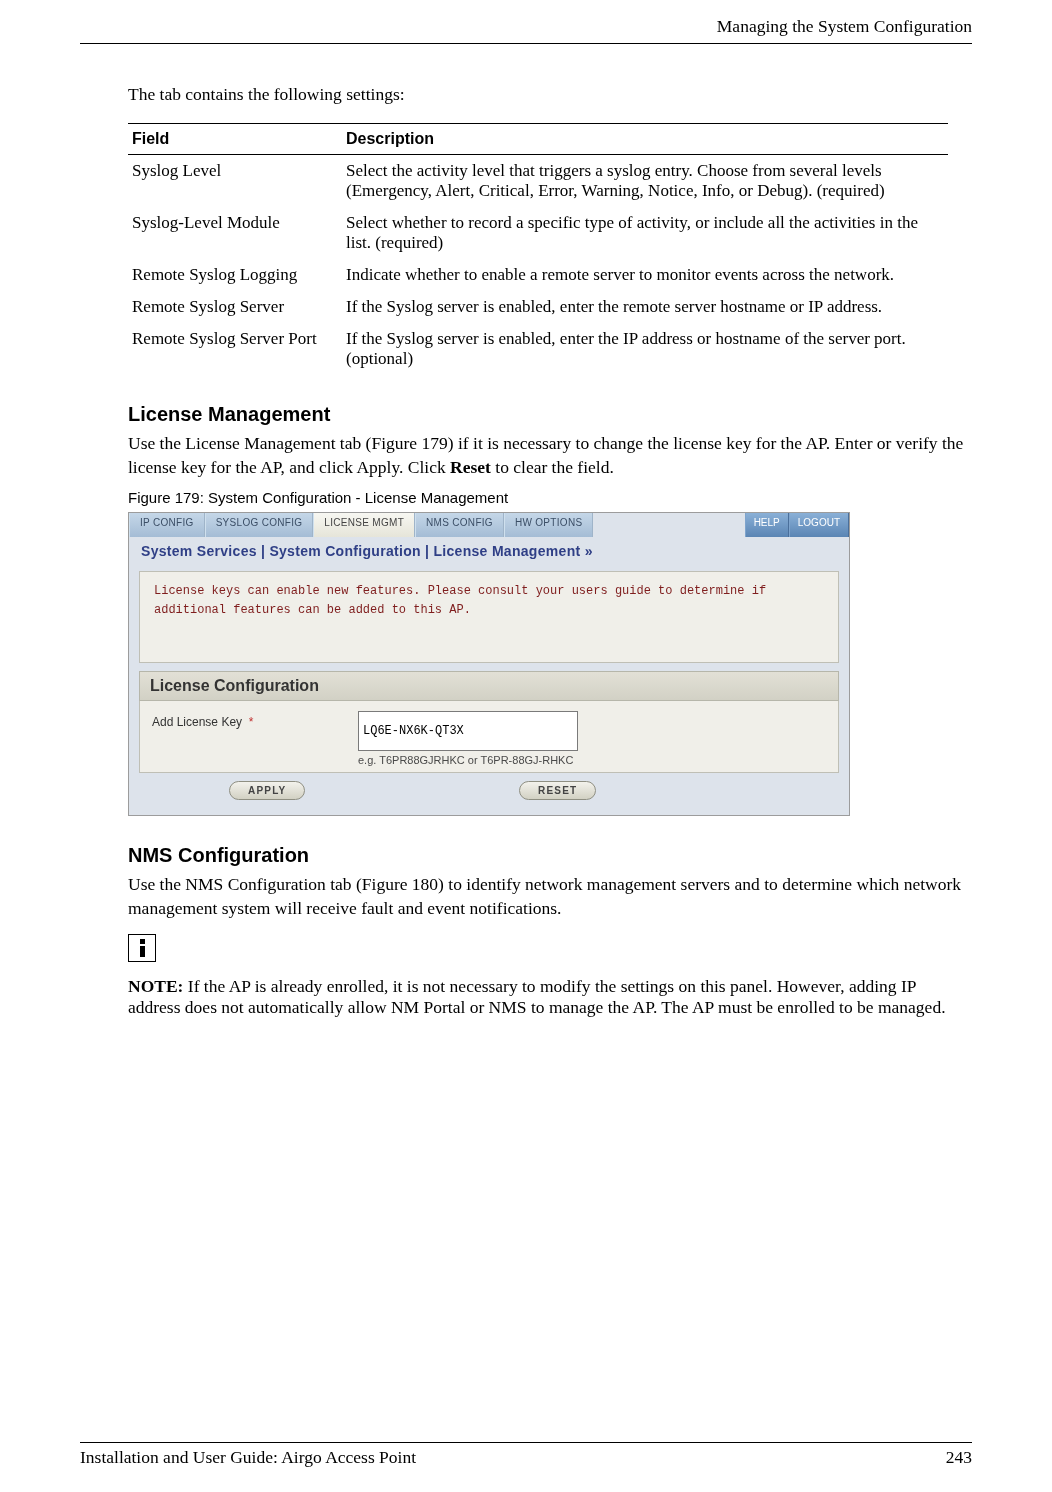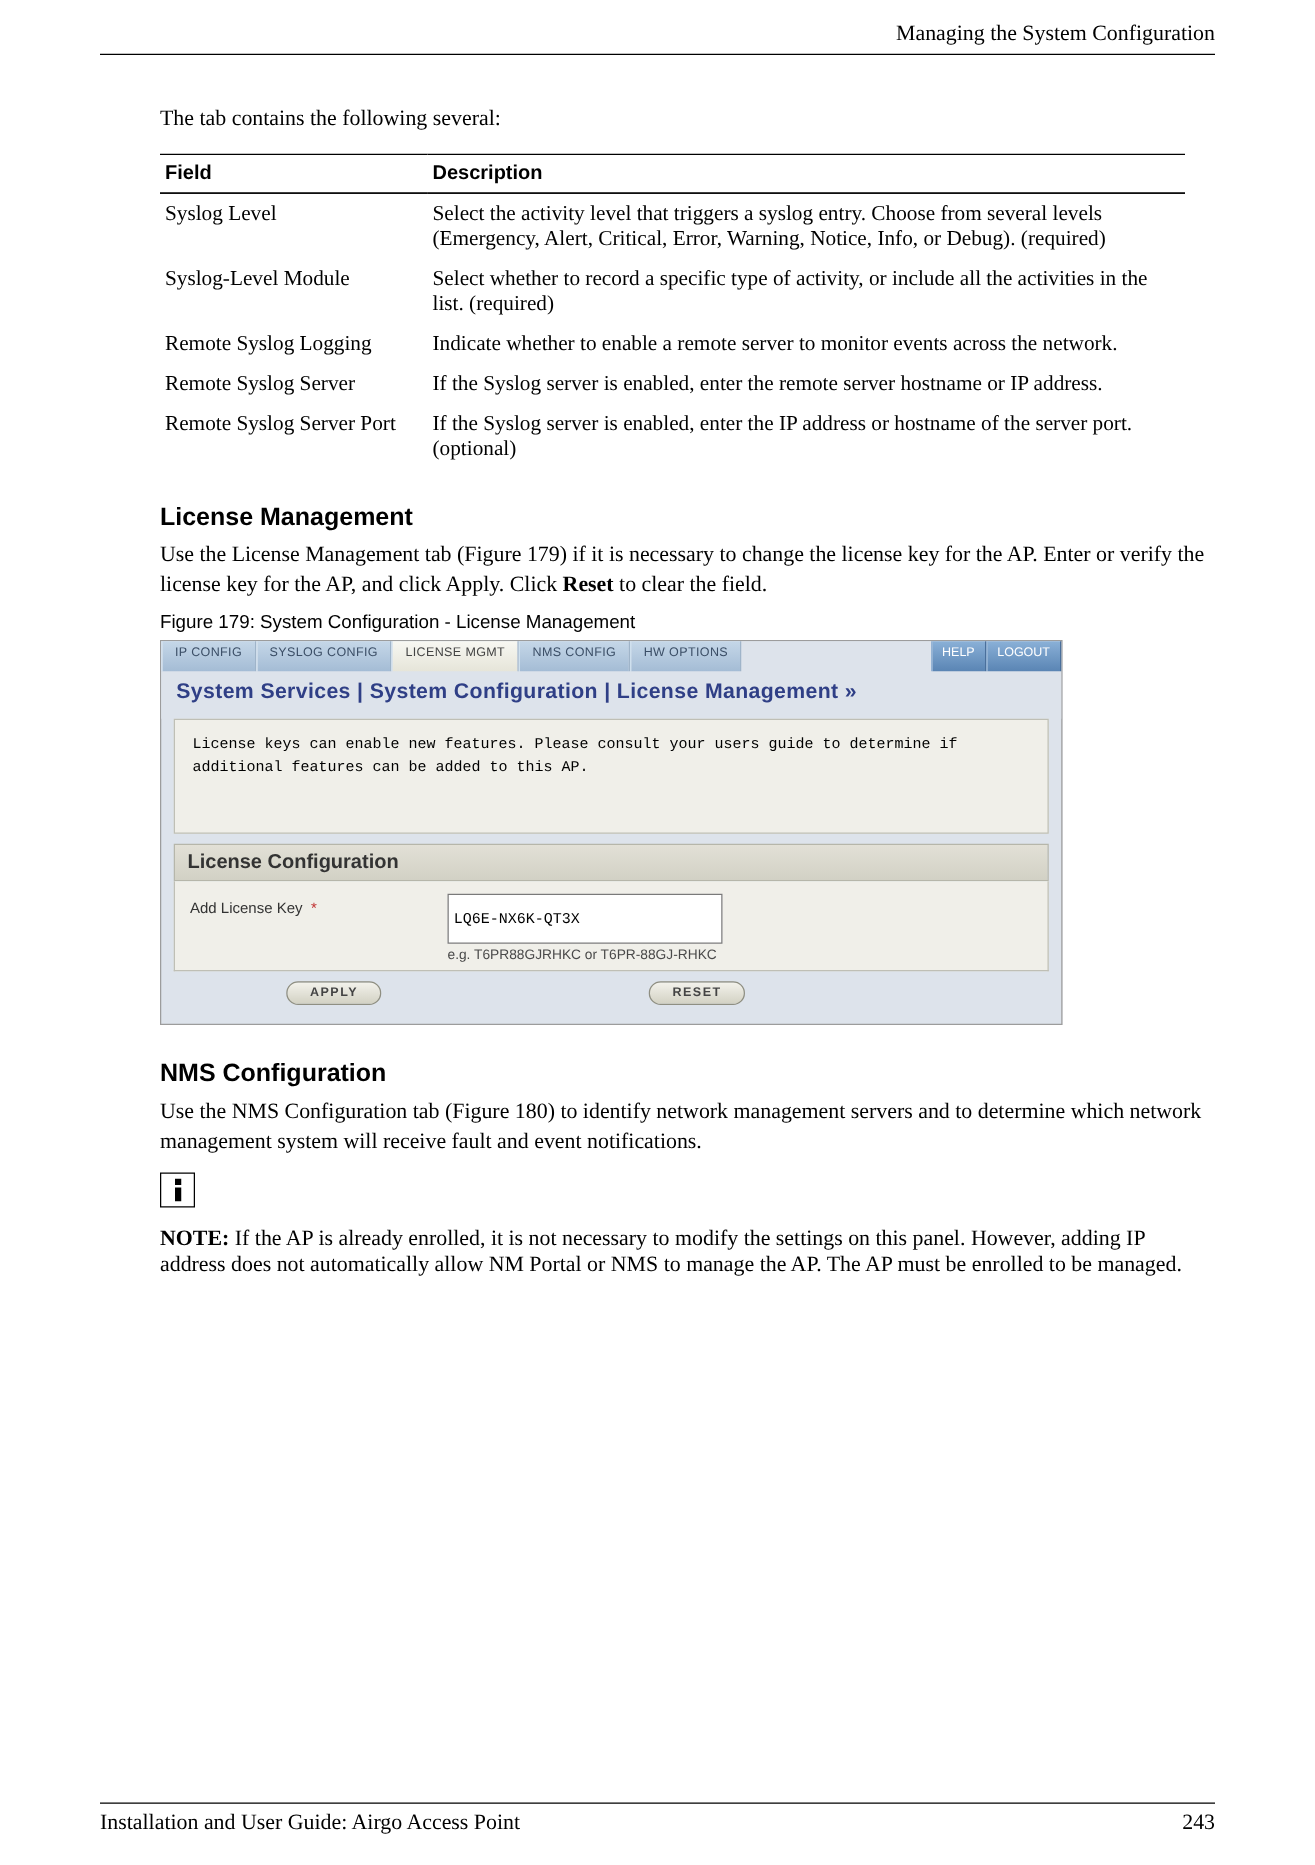--- a/index.html
+++ b/index.html
@@ -108,33 +108,33 @@
     color: #fff;
     font-size: 10px;
     padding: 4px 8px 0 8px;
     border-left: 1px solid #7ea4cd;
     border-right: 1px solid #4a6f9b;
   }
   .crumb {
     background: #dde3eb;
     color: #2f3f86;
     font-weight: bold;
-    font-size: 17px;
+    font-size: 14px;
     padding: 6px 10px 12px 12px;
     letter-spacing: 0.3px;
   }
   .panel {
     background: #f0efe9;
     margin: 0 10px 8px 10px;
     border: 1px solid #bfbfb5;
     padding: 10px 14px;
     min-height: 70px;
     font-family: "Courier New", monospace;
     font-size: 12px;
-    color: #000000;
+    color: #7f1d1d;
     line-height: 1.55;
   }
   .config-head {
     background: linear-gradient(#e2e0d6, #d2d1c5);
     border: 1px solid #b6b6aa;
     margin: 0 10px;
     padding: 5px 10px;
     font-weight: bold;
     color: #333;
     font-size: 16px;
@@ -229,21 +229,21 @@
   .xref-bold { font-weight: bold; }
 </style>
 </head>
 <body>
 
 <div class="page">
 
   <div class="running-head">Managing the System Configuration</div>
   <hr class="rule">
 
-  <div class="intro">The tab contains the following several:</div>
+  <div class="intro">The tab contains the following settings:</div>
 
   <table class="fields">
     <thead>
       <tr>
         <th class="field-col">Field</th>
         <th>Description</th>
       </tr>
     </thead>
     <tbody>
       <tr>

